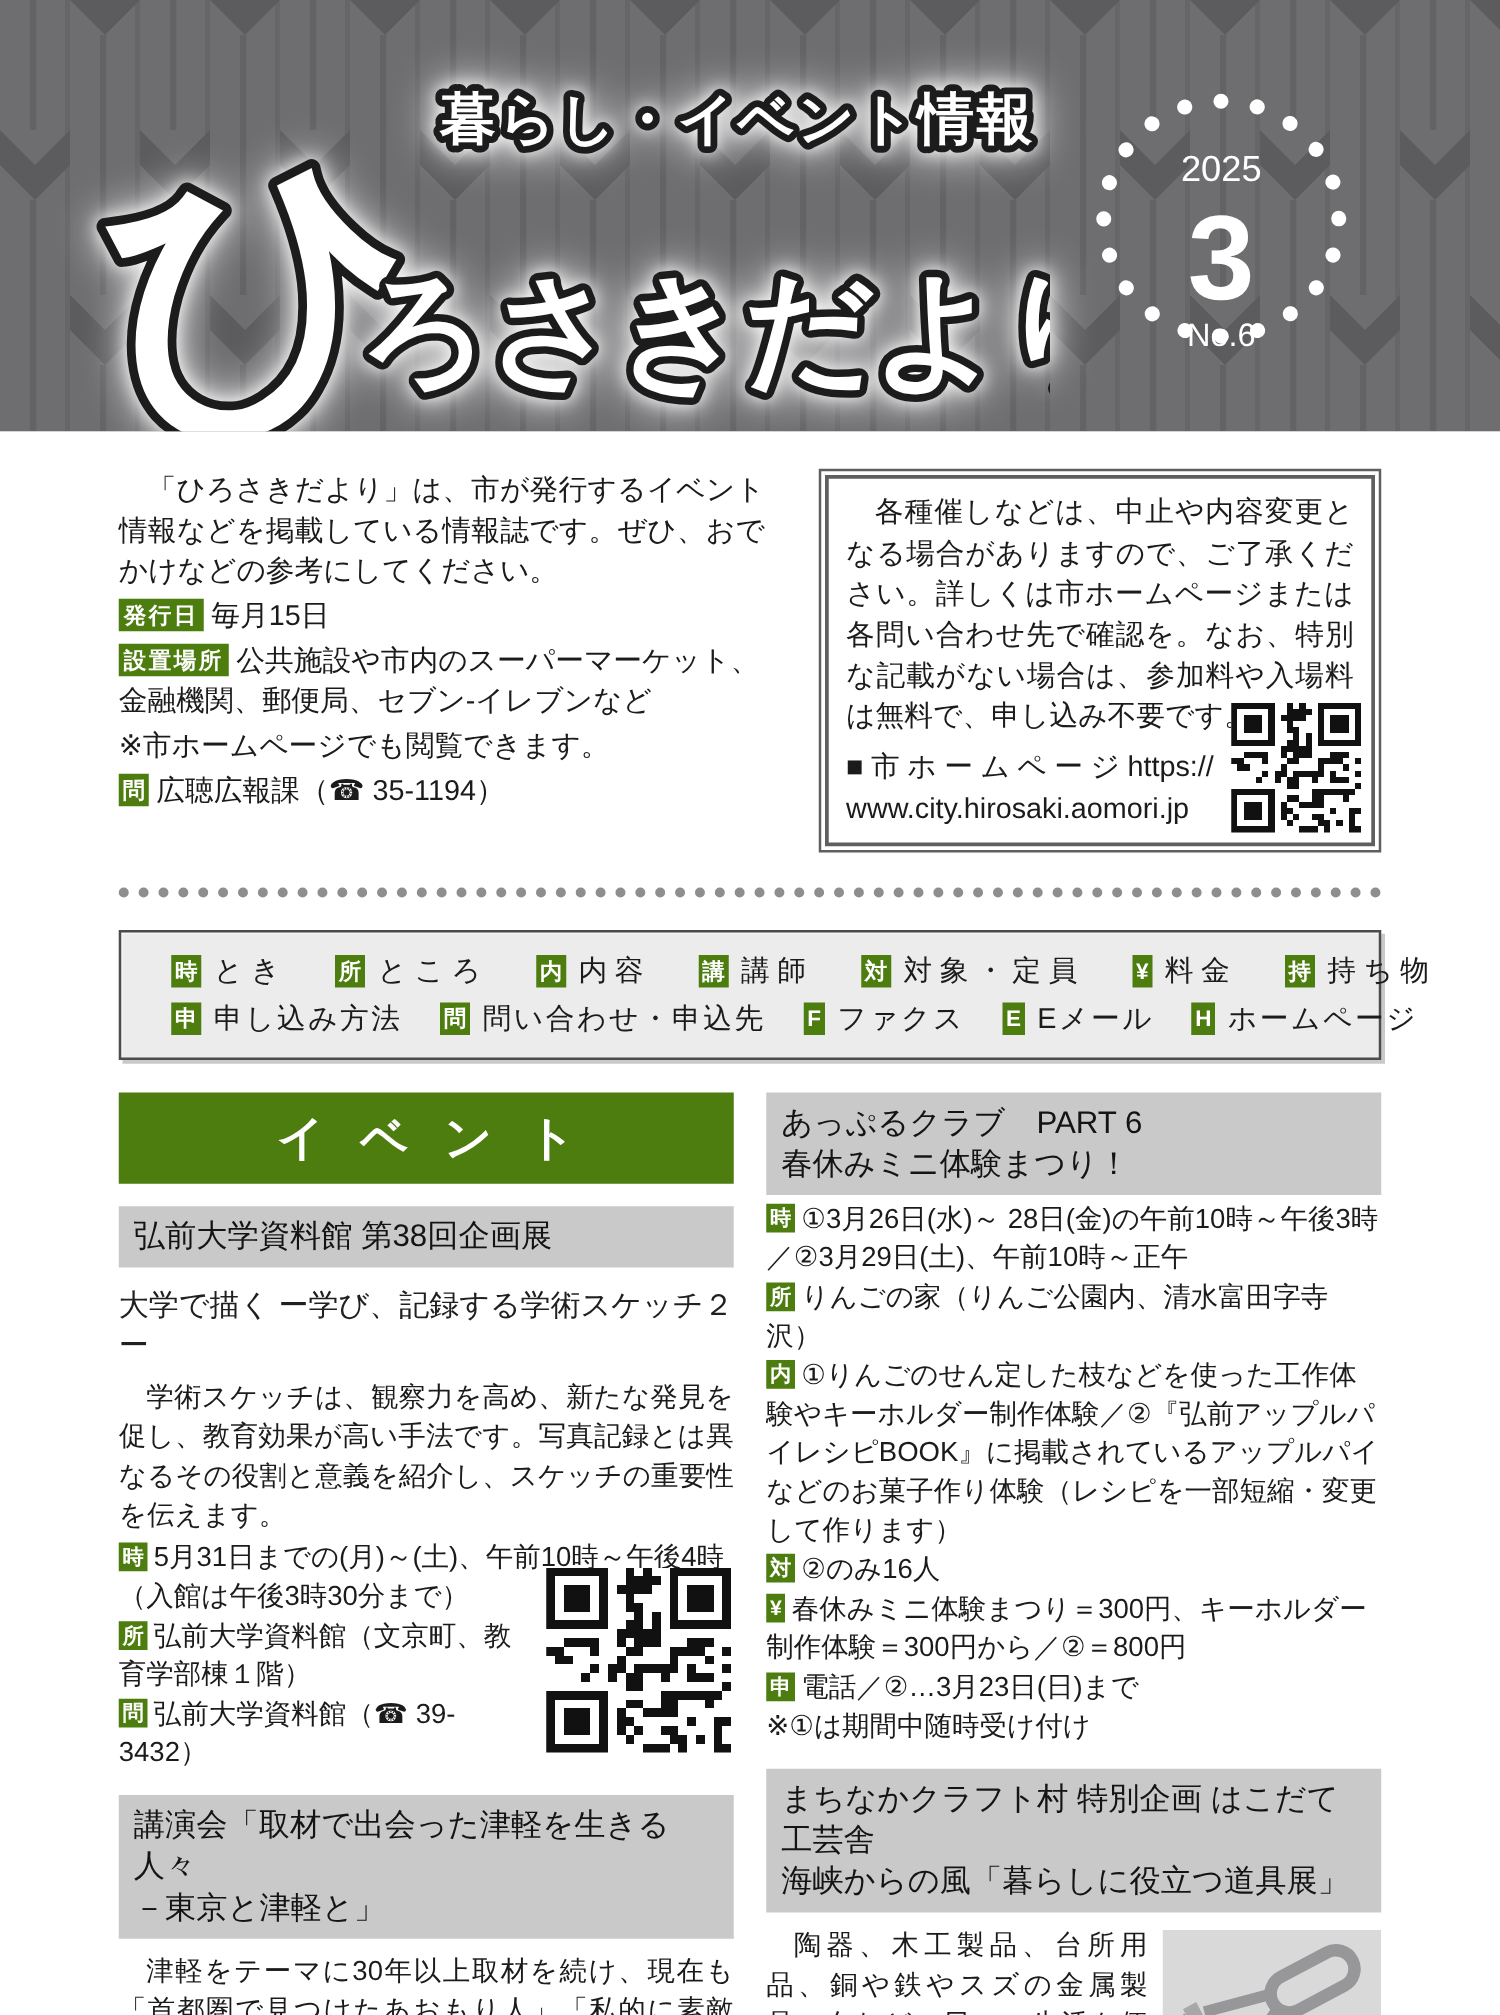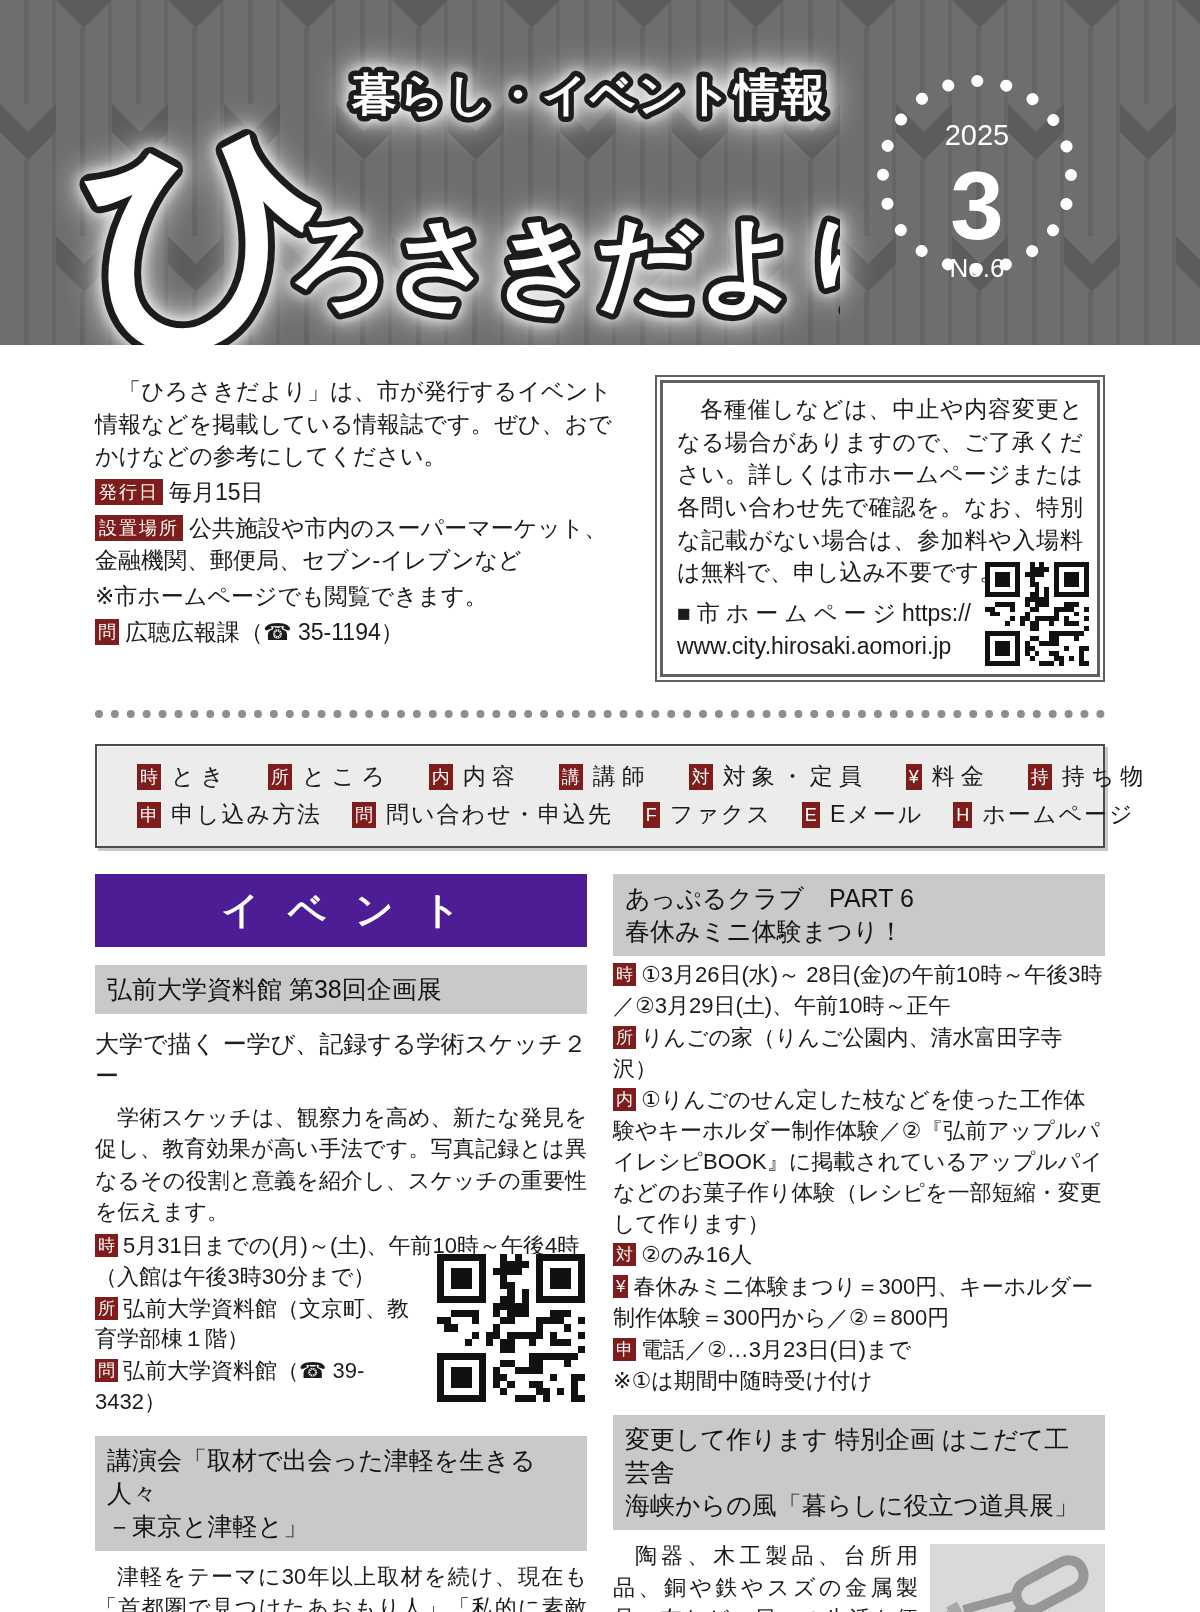--- a/index.html
+++ b/index.html
@@ -13,21 +13,21 @@
   .logo-svg{position:absolute;left:70px;top:42px;
             filter:drop-shadow(0 0 7px rgba(255,255,255,.95)) drop-shadow(0 0 16px rgba(255,255,255,.75))}
   .date-svg{position:absolute;left:862px;top:55px}
 
   
   .content{padding:0 95px}
   .intro-row{display:flex;gap:43px;margin-top:30px;align-items:flex-start}
   .intro-left{width:525px;font-size:23px;line-height:1.42}
   .intro-left p{margin:0;text-indent:1em;text-align:justify}
   .intro-line{margin-top:3px}
-  .badge{display:inline-block;background:#7f1d1d;color:#fff;font-weight:normal;font-size:18px;line-height:1;
+  .badge{display:inline-block;background:#4d7c0f;color:#fff;font-weight:bold;font-size:18px;line-height:1;
          padding:4px 3px;margin-right:6px;vertical-align:2px}
   .badge:empty{display:none}
   .badge.multi{letter-spacing:2px;padding:4px 4px}
 
   .notice-box{width:455px;border:2px solid #5f5f5f;padding:3px;background:#fff}
   .notice-inner{border:3px solid #5f5f5f;padding:10px 14px 12px;position:relative;font-size:23px;line-height:1.42}
   .notice-inner p{margin:0;text-indent:1em;text-align:justify}
   .hp-area{margin-top:8px;padding-right:112px}
   .hp-line1{display:flex;justify-content:flex-start;align-items:baseline}
   .hp-label{letter-spacing:6px;white-space:nowrap}
@@ -40,21 +40,21 @@
           box-shadow:inset 1px 1px 0 #fafafa,3px 3px 0 #c9c9c9;padding:12px 14px 12px 40px;font-size:23px}
   .legend-row{display:flex;gap:38px;line-height:1.65;white-space:nowrap}
   .legend-row.r2{gap:30px}
   .legend .badge{font-size:18px;vertical-align:1px}
   .legend-label{letter-spacing:6px;margin-left:4px}
   .r2 .legend-label{letter-spacing:2px}
 
   
   .main-cols{display:flex;gap:26px;margin-top:26px}
   .col{width:492px}
-  .event-banner{background:#4c1d95;color:#fff;text-align:center;font-weight:bold;font-size:38px;
+  .event-banner{background:#4d7c0f;color:#fff;text-align:center;font-weight:bold;font-size:38px;
                 letter-spacing:28px;padding:11px 0 11px 28px}
   .article{margin-top:18px;clear:both}
   .article-header{background:#c9c9c9;color:#141414;font-weight:normal;font-size:25px;line-height:1.32;
                   padding:8px 12px}
   .subtitle{font-weight:normal;font-size:24px;color:#202020;margin:14px 0 4px}
   .body-p{font-size:22px;line-height:1.42;text-align:justify;text-indent:1em;margin:10px 0 0}
   .info{font-size:22px;line-height:1.4;margin-top:4px}
   .info-line{margin:1px 0}
   .info .badge{font-size:17px;padding:3px;margin-right:5px;vertical-align:2px}
   .qr-wrap{position:relative;min-height:118px}
@@ -440,21 +440,21 @@
             <div class="info-line"><span class="badge">内</span><span>①りんごのせん定した枝などを使った工作体験やキーホルダー制作体験／②『弘前アップルパイレシピBOOK』に掲載されているアップルパイなどのお菓子作り体験（レシピを一部短縮・変更して作ります）</span></div>
             <div class="info-line"><span class="badge">対</span><span>②のみ16人</span></div>
             <div class="info-line"><span class="badge">¥</span><span>春休みミニ体験まつり＝300円、キーホルダー制作体験＝300円から／②＝800円</span></div>
             <div class="info-line"><span class="badge">申</span><span>電話／②…3月23日(日)まで</span></div>
             <div class="info-line"><span>※①は期間中随時受け付け</span></div>
           </div>
         </div>
 
         <div class="article">
           <div class="article-header">
-            <div>変更して作ります 特別企画 はこだて工芸舎</div>
+            <div>まちなかクラフト村 特別企画 はこだて工芸舎</div>
             <div>海峡からの風「暮らしに役立つ道具展」</div>
           </div>
           <p class="body-p">
             <svg class="photo" viewBox="0 0 175 133">
               <rect width="175" height="133" fill="#d9d9da"></rect>
               <g transform="rotate(-28 88 66)">
                 <rect x="92" y="44" width="72" height="30" rx="15" fill="none" stroke="#97979a" stroke-width="10"></rect>
                 <path d="M92,52 L40,40 M92,66 L40,92" fill="none" stroke="#97979a" stroke-width="9"></path>
                 <rect x="26" y="30" width="12" height="72" fill="#a8a8aa"></rect>
                 <line x1="23" y1="34" x2="23" y2="98" stroke="#7f7f82" stroke-width="5" stroke-dasharray="3 3"></line>

